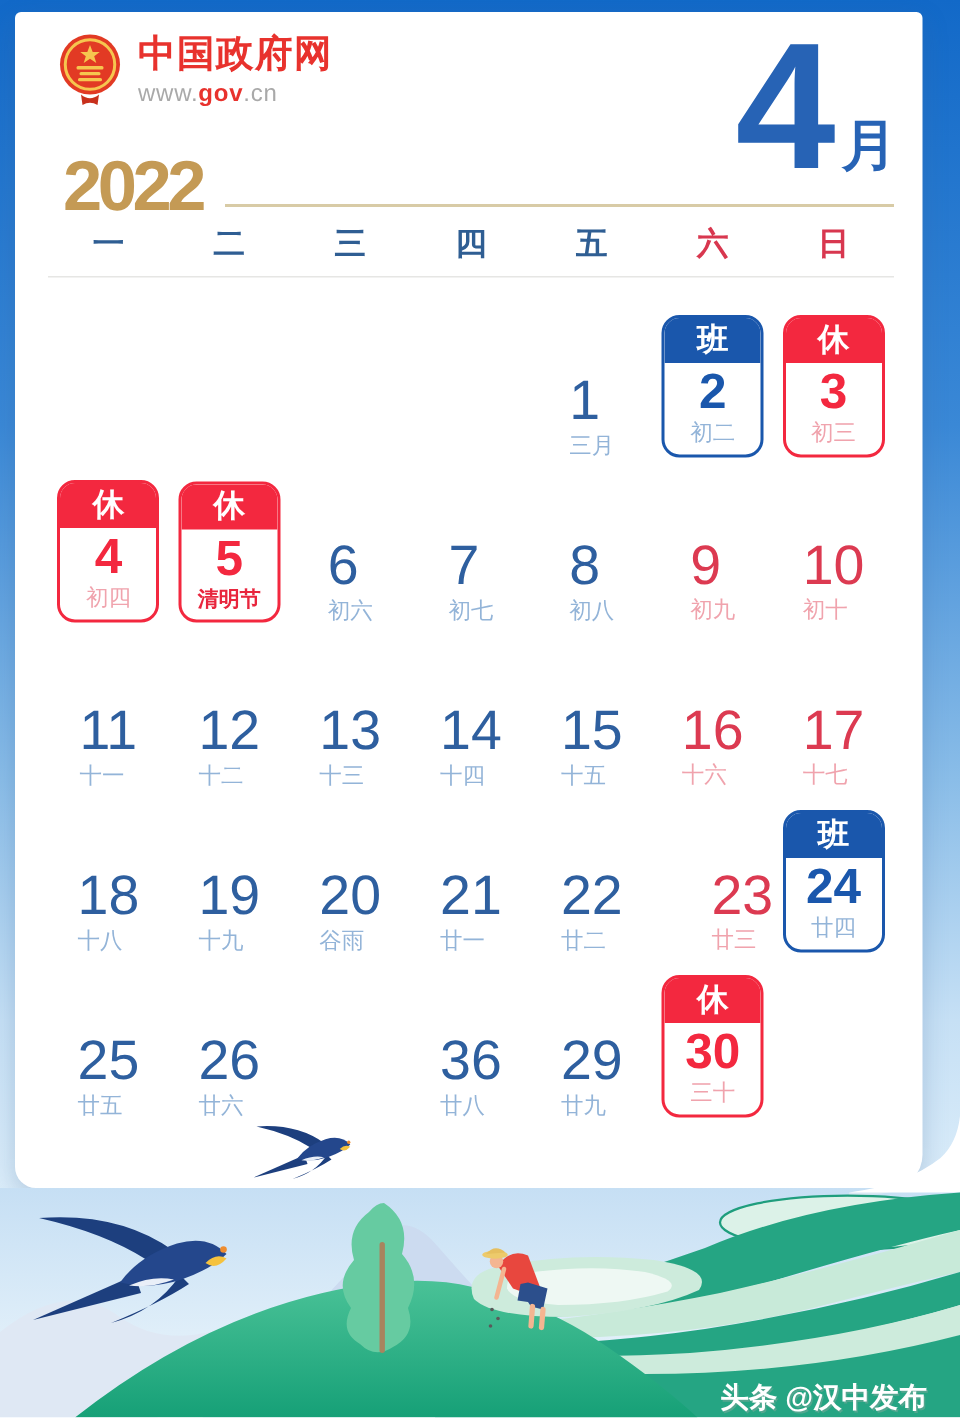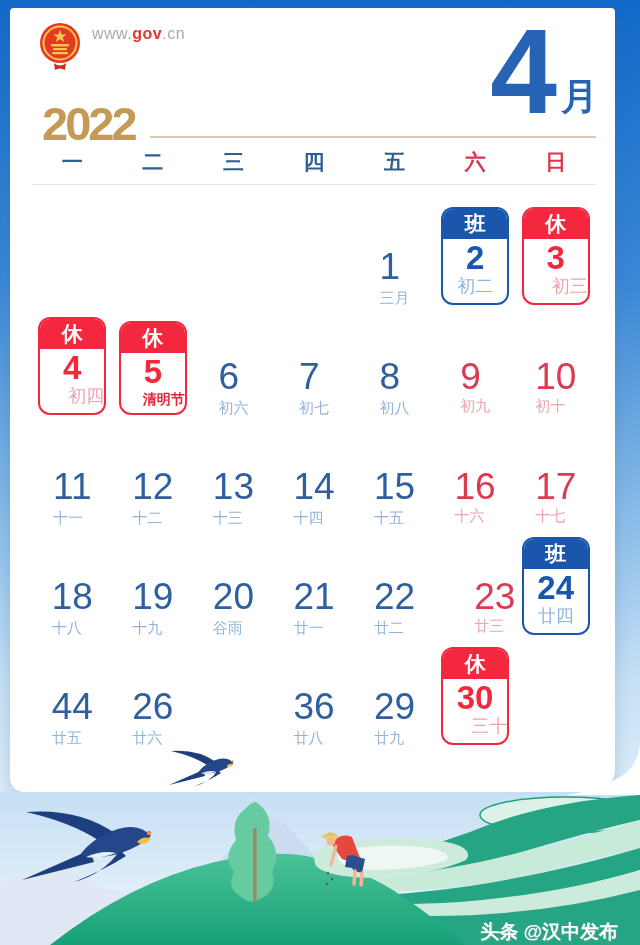--- a/index.html
+++ b/index.html
@@ -33,25 +33,25 @@
   #days-grid{left:32px;right:44px;top:198px;display:grid;grid-template-columns:repeat(7,1fr);grid-auto-rows:110px;}
   .cell{display:flex;flex-direction:column;align-items:center;justify-content:flex-end;padding-bottom:3px;}
   .num{font-size:37px;font-weight:500;line-height:1;}
   .lunar{font-size:15px;margin-top:5px;line-height:1;}
   .c-blue .num{color:var(--num_blue);} .c-blue .lunar{color:var(--lunar_blue);}
   .c-red .num{color:var(--num_red);}  .c-red .lunar{color:var(--lunar_red);font-family:Liberation Mono, monospace;}
   .badge{width:64px;border:2.5px solid;border-radius:12px;background:#fff;overflow:hidden;
     text-align:center;padding-bottom:6px;}
   .badge-head{height:30px;line-height:30px;color:#fff;font-size:21px;font-weight:bold;}
   .badge-num{font-size:33px;font-weight:bold;line-height:1.05;margin-top:2px;}
-  .badge-lunar{font-size:18px;margin-top:2px;line-height:1.1;}
+  .badge-lunar{font-size:15px;margin-top:2px;line-height:1.1;}
   .b-work{border-color:var(--badge_blue);} .b-work .badge-head{background:var(--badge_blue);}
   .b-work .badge-num{color:var(--badge_blue);} .b-work .badge-lunar{color:var(--lunar_blue);}
   .b-rest{border-color:var(--badge_red);}  .b-rest .badge-head{background:var(--badge_red);}
-  .b-rest .badge-num{color:var(--badge_red);} .b-rest .badge-lunar{color:var(--lunar_red);text-align:right;}
+  .b-rest .badge-num{color:var(--badge_red);} .b-rest .badge-lunar{color:var(--lunar_red);}
   .badge-lunar.festival{color:var(--festival_red);font-weight:bold;font-size:14px;}
   
   #illus{position:absolute;left:0;bottom:0;width:640px;height:205px;z-index:3;pointer-events:none;}
 </style>
 </head>
 <body>
 
 <div id="page">
   <div id="card"></div>
 
@@ -59,20 +59,21 @@
     <svg width="44" height="50" viewBox="0 0 44 50">
       <circle cx="22" cy="21" r="20" fill="#e23a24"></circle>
       <circle cx="22" cy="21" r="16.5" fill="none" stroke="#f6c64f" stroke-width="2"></circle>
       <polygon points="22,8 23.8,12.6 28.5,12.6 24.8,15.5 26.2,20 22,17.2 17.8,20 19.2,15.5 15.5,12.6 20.2,12.6" fill="#f6c64f"></polygon>
       <rect x="13" y="22" width="18" height="2.4" rx="1" fill="#f6c64f"></rect>
       <rect x="15" y="26" width="14" height="2.2" rx="1" fill="#f6c64f"></rect>
       <rect x="14" y="30" width="16" height="2.2" rx="1" fill="#f6c64f"></rect>
       <path d="M16,41 Q22,46 28,41 L27,48 Q22,45 17,48 Z" fill="#c8301c"></path>
     </svg>
     <div class="ltext">
+      <div class="brand-name">中国政府网</div>
       <div class="brand-url"><span class="url-gray">www.</span><span class="url-red">gov</span><span class="url-gray">.cn</span></div>
     </div>
   </div>
 
   <div id="year" class="layer">2022</div>
   <div id="gold-line" class="layer"></div>
   <div id="month-big" class="layer">
     <span id="month-num">4</span>
     <span id="month-unit">月</span>
   </div>
@@ -258,21 +259,21 @@
     <div class="badge b-work">
       <div class="badge-head">班</div>
       <div class="badge-num">24</div>
       <div class="badge-lunar">廿四</div>
     </div>
 
   </div>
       <div class="cell c-blue" style="grid-area: 5 / 1;">
 
     <div class="plain">
-      <div class="num">44</div>
+      <div class="num">25</div>
       <div class="lunar">廿五</div>
     </div>
   </div>
       <div class="cell c-blue" style="grid-area: 5 / 2;">
 
     <div class="plain">
       <div class="num">26</div>
       <div class="lunar">廿六</div>
     </div>
   </div>

